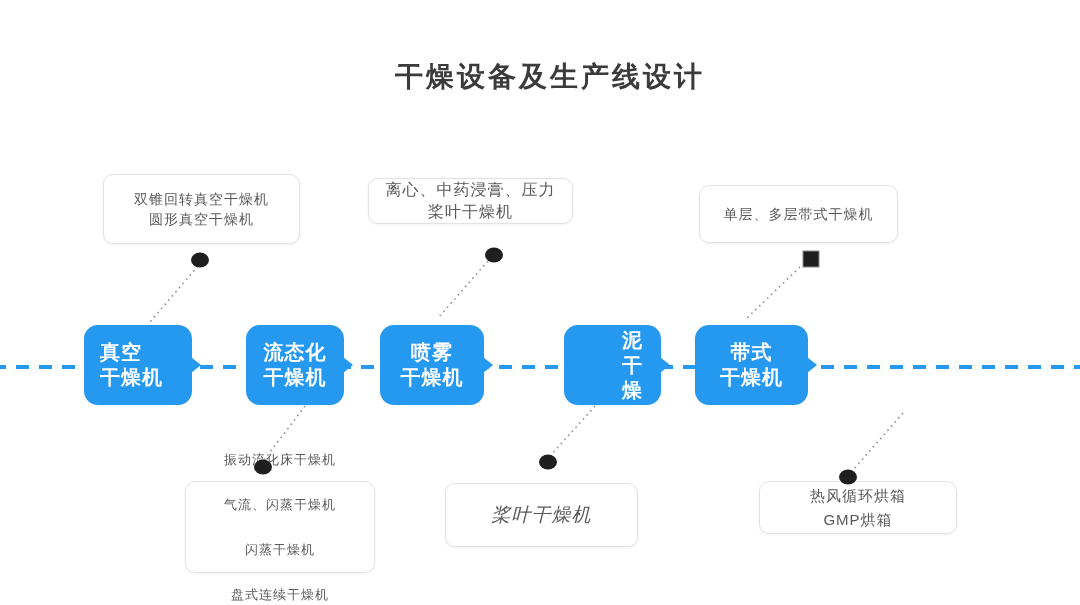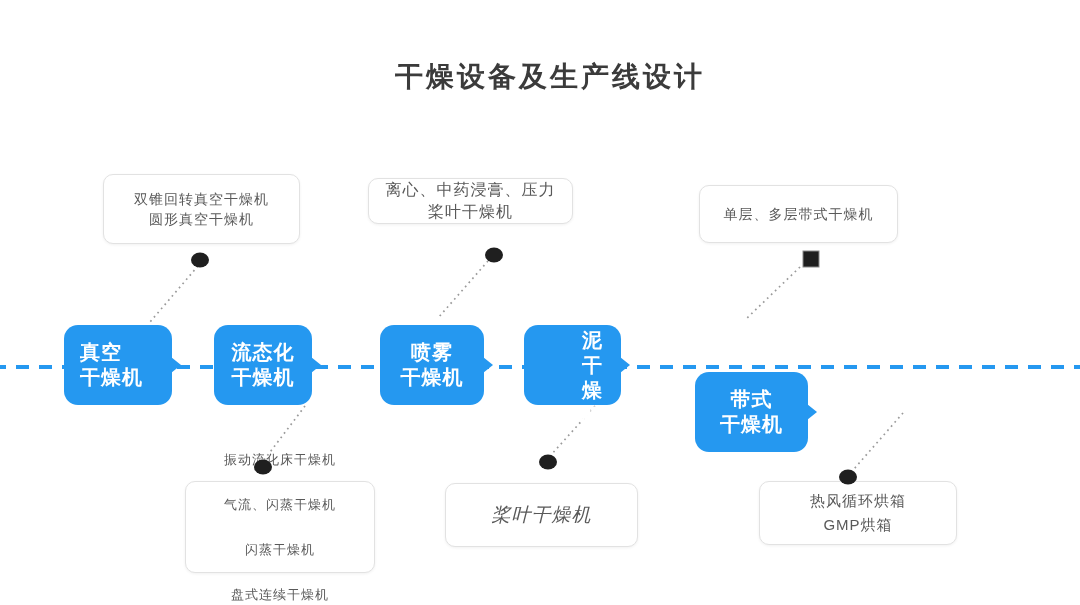--- a/index.html
+++ b/index.html
@@ -33,26 +33,26 @@
     box-shadow:0 1px 3px rgba(0,0,0,0.06);
     display:flex;flex-direction:column;justify-content:center;align-items:center;
     color:#595959;text-align:center;box-sizing:border-box;
   }
   .callout .cl{letter-spacing:1px;}
   #callout-vacuum-types{left:103px;top:174px;width:197px;height:70px;font-size:14px;line-height:20px;}
   #callout-spray-types{left:368px;top:178px;width:205px;height:46px;font-size:16px;line-height:22px;}
   #callout-belt-types{left:699px;top:185px;width:199px;height:58px;font-size:14px;line-height:22px;}
   #callout-fluidized-types{left:185px;top:481px;width:190px;height:92px;font-size:13px;line-height:21px;gap:24px;}
   #callout-paddle-type{left:445px;top:483px;width:193px;height:64px;font-size:19px;line-height:26px;letter-spacing:2px;font-style:italic;}
-  #callout-oven-types{left:759px;top:481px;width:198px;height:64px;font-size:15px;line-height:24px;}
-  #node-vacuum-dryer{left:64px;width:108px;}
-  #node-fluidized-dryer{left:214px;width:98px;}
+  #callout-oven-types{left:759px;top:481px;width:198px;height:53px;font-size:15px;line-height:24px;}
+  #node-vacuum-dryer{left:84px;width:108px;}
+  #node-fluidized-dryer{left:246px;width:98px;}
   #node-spray-dryer{left:380px;width:104px;text-align:center;}
-  #node-sludge-dryer{left:524px;width:97px;padding-left:48px;}
-  #node-belt-dryer{left:695px;width:113px;margin-top:47px;}
+  #node-sludge-dryer{left:564px;width:97px;padding-left:48px;}
+  #node-belt-dryer{left:695px;width:113px;}
   #node-oven{left:863px;width:110px;}
 </style>
 </head>
 <body>
 
 <div id="stage">
 
   <div class="title">干燥设备及生产线设计</div>
 
   <svg class="overlay lines-layer" width="1080" height="605" viewBox="0 0 1080 605">

